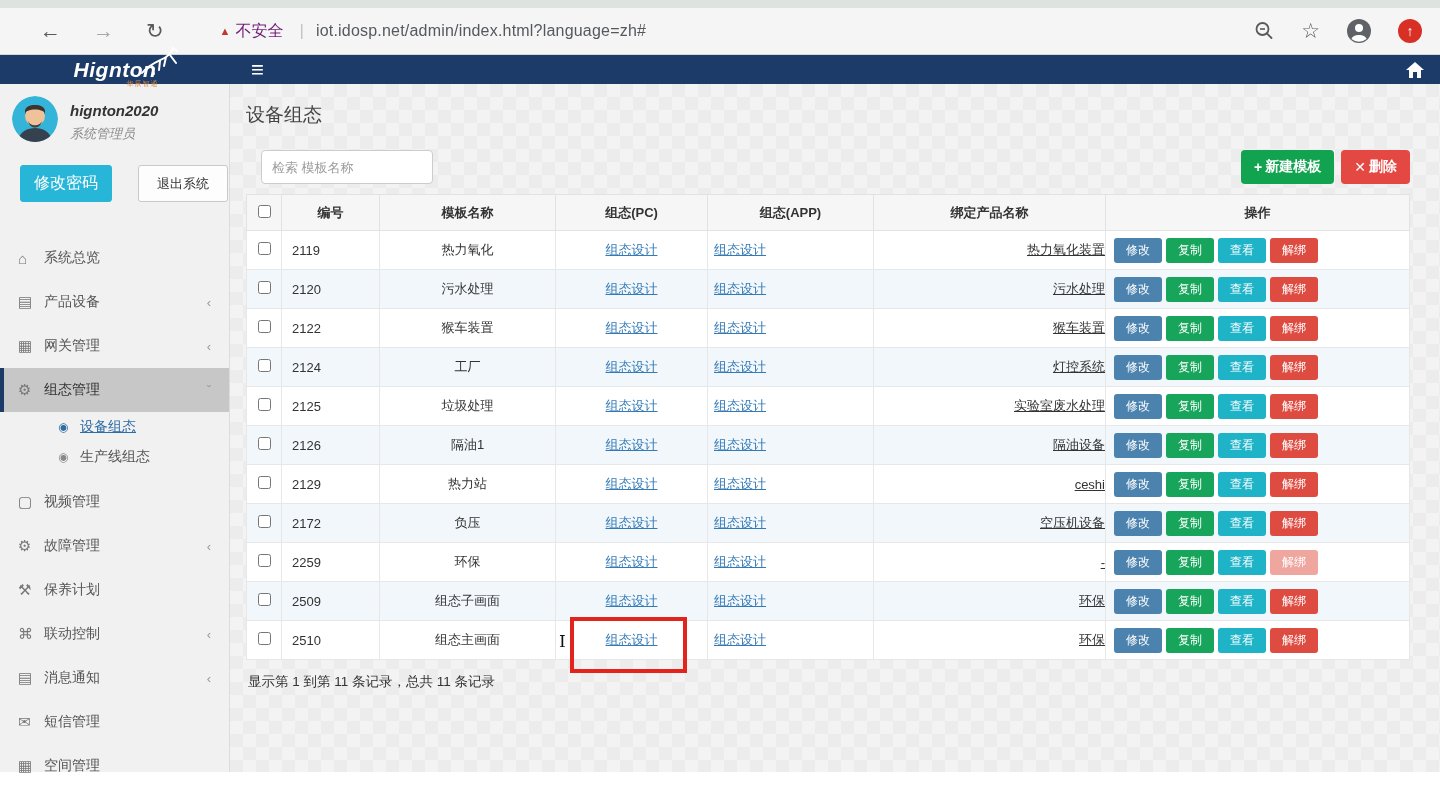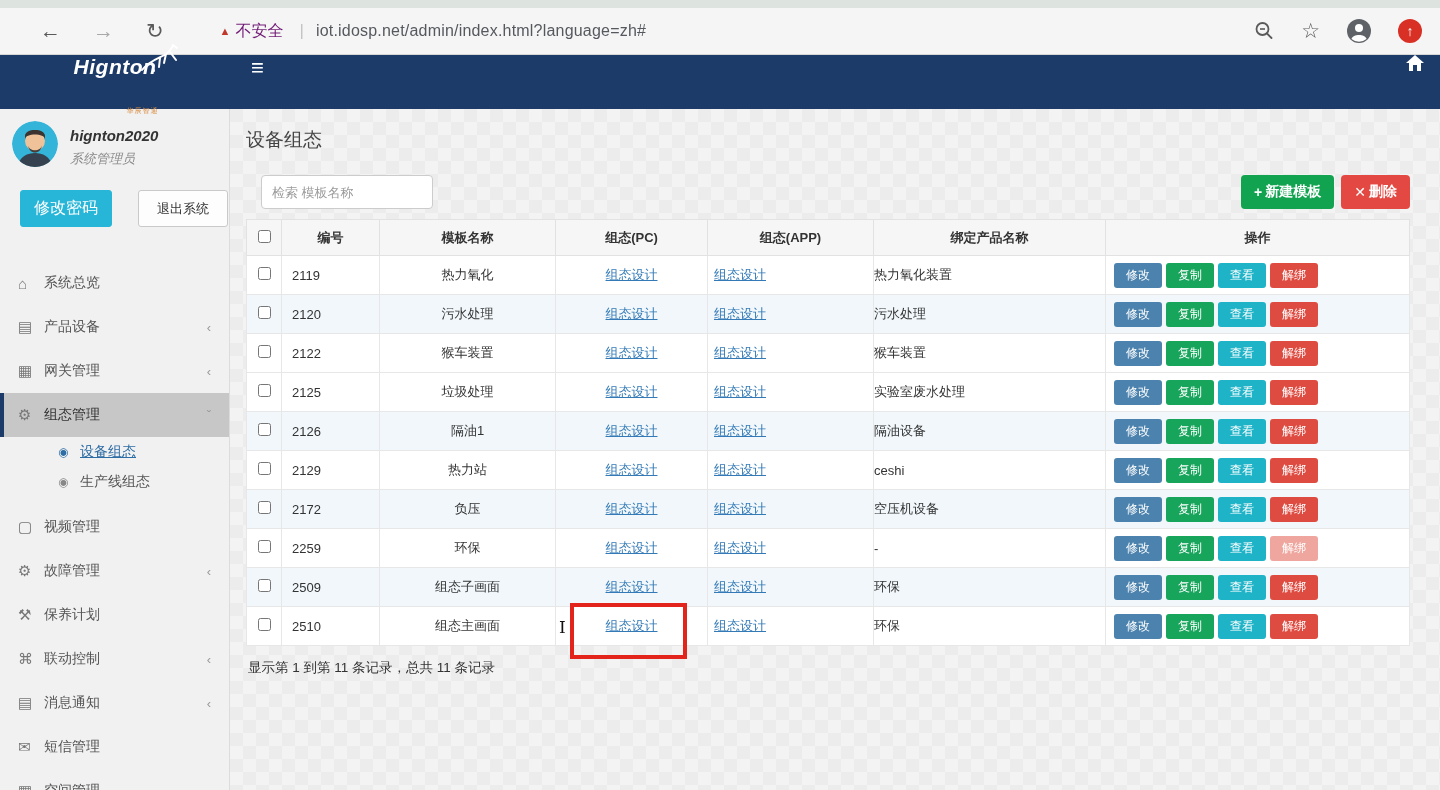--- a/index.html
+++ b/index.html
@@ -18,21 +18,21 @@
   .sep { color:#c4c4c4; font-size:17px; margin:0 12px; }
   .url { color:#55595e; font-size:16px; letter-spacing:.2px; }
   .tb-spacer { flex:1; }
   .tb-right { display:flex; align-items:center; gap:26px; }
   .glass-ic svg, .profile-ic svg { display:block; }
   .star-ic { font-size:21px; color:#5a5a5a; }
   .update-ic { width:24px; height:24px; border-radius:50%; background:#d93025; color:#fff;
                display:flex; align-items:center; justify-content:center; font-size:14px; font-weight:bold; }
 
   
-  .appheader { height:54px; background:#1d3b69; display:flex; }
+  .appheader { height:29px; background:#1d3b69; display:flex; align-items:center; }
   .logo-area { width:230px; display:flex; justify-content:center; }
   .logo { position:relative; color:#fff; }
   .logo-text { font-size:21px; font-weight:bold; font-style:italic; letter-spacing:.5px; }
   .logo-sub { position:absolute; right:-2px; bottom:-7px; font-size:7px; color:#d98a3d; font-style:normal; letter-spacing:1px; }
   .antelope { position:absolute; right:-24px; top:-11px; }
   .hamburger { color:#fff; font-size:22px; font-weight:bold; margin-left:21px; cursor:pointer; }
   .hd-spacer { flex:1; }
   .home-ic { margin-right:16px; cursor:pointer; display:flex; }
 
   
@@ -90,21 +90,21 @@
   table.grid { width:100%; border-collapse:collapse; background:#fff; border:1px solid #d9d9d9; font-size:13px; }
   .grid th { height:36px; background:#f6f6f6; border:1px solid #e2e2e2; font-size:13px; color:#333;
              font-weight:bold; text-align:center; }
   .grid td { height:39px; border:1px solid #e7e7e7; color:#333; }
   .grid tr.stripe td { background:#f1f7fa; }
   .td-check { text-align:center; width:35px; }
   .td-id { padding-left:10px; width:98px; }
   .td-name { text-align:center; width:176px; }
   .td-pc { text-align:center; width:152px; position:relative; }
   .td-app { padding-left:6px; width:166px; }
-  .td-prod { text-align:left; width:232px; }
+  .td-prod { text-align:right; width:232px;text-decoration:underline; }
   .td-act { padding-left:8px; }
   .grid a.cfg-link { color:#337ab7; text-decoration:underline; cursor:pointer; }
   .grid input[type=checkbox] { width:13px; height:13px; }
 
   .act { border:none; color:#fff; font-size:12px; padding:4px 12px; border-radius:3px;
          margin-right:4px; cursor:pointer; font-family:inherit; }
   .act0 { background:#4c83ae; }
   .act1 { background:#17a45b; }
   .act2 { background:#1fb3c8; }
   .act3 { background:#de4b41; }
@@ -347,20 +347,33 @@
     <td class="td-pc">
       <a class="cfg-link">组态设计</a>
     </td>
     <td class="td-app">
       <a class="cfg-link">组态设计</a>
     </td>
     <td class="td-prod">猴车装置</td>
     <td class="td-act"><button class="act act0">修改</button><button class="act act1">复制</button><button class="act act2">查看</button><button class="act act3">解绑</button></td>
   </tr>
 
+  <tr class="stripe">
+    <td class="td-check"><input type="checkbox" style=""></td>
+    <td class="td-id">2124</td>
+    <td class="td-name">工厂</td>
+    <td class="td-pc">
+      <a class="cfg-link">组态设计</a>
+    </td>
+    <td class="td-app">
+      <a class="cfg-link">组态设计</a>
+    </td>
+    <td class="td-prod">灯控系统</td>
+    <td class="td-act"><button class="act act0">修改</button><button class="act act1">复制</button><button class="act act2">查看</button><button class="act act3">解绑</button></td>
+  </tr>
 
   <tr>
     <td class="td-check"><input type="checkbox" style=""></td>
     <td class="td-id">2125</td>
     <td class="td-name">垃圾处理</td>
     <td class="td-pc">
       <a class="cfg-link">组态设计</a>
     </td>
     <td class="td-app">
       <a class="cfg-link">组态设计</a>

